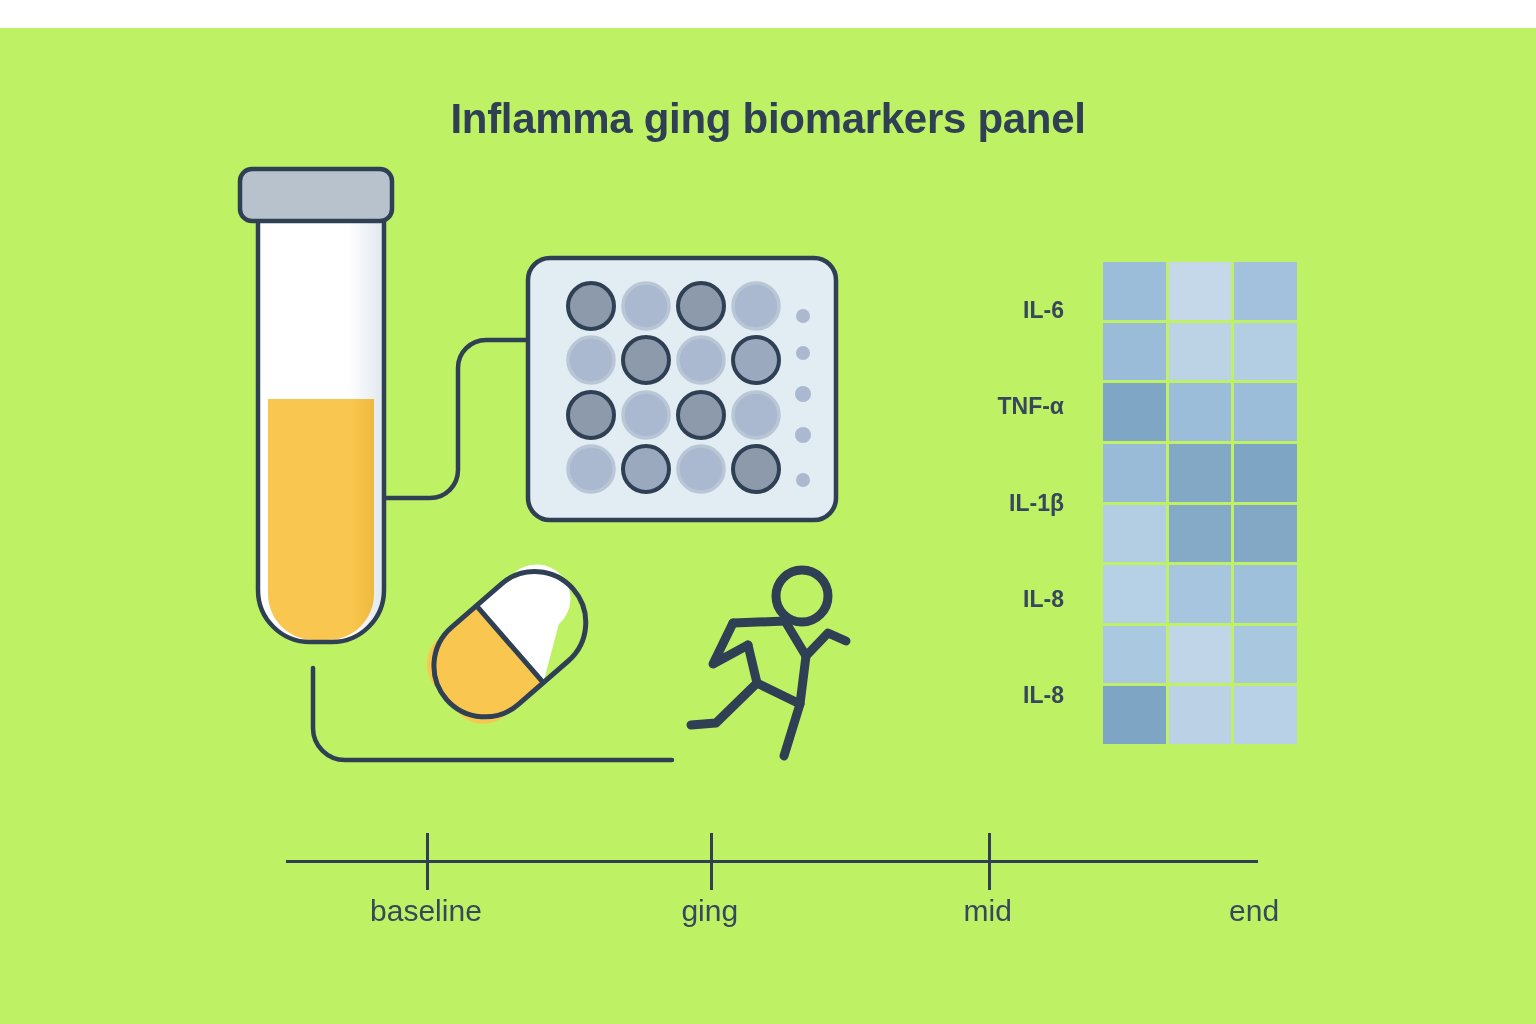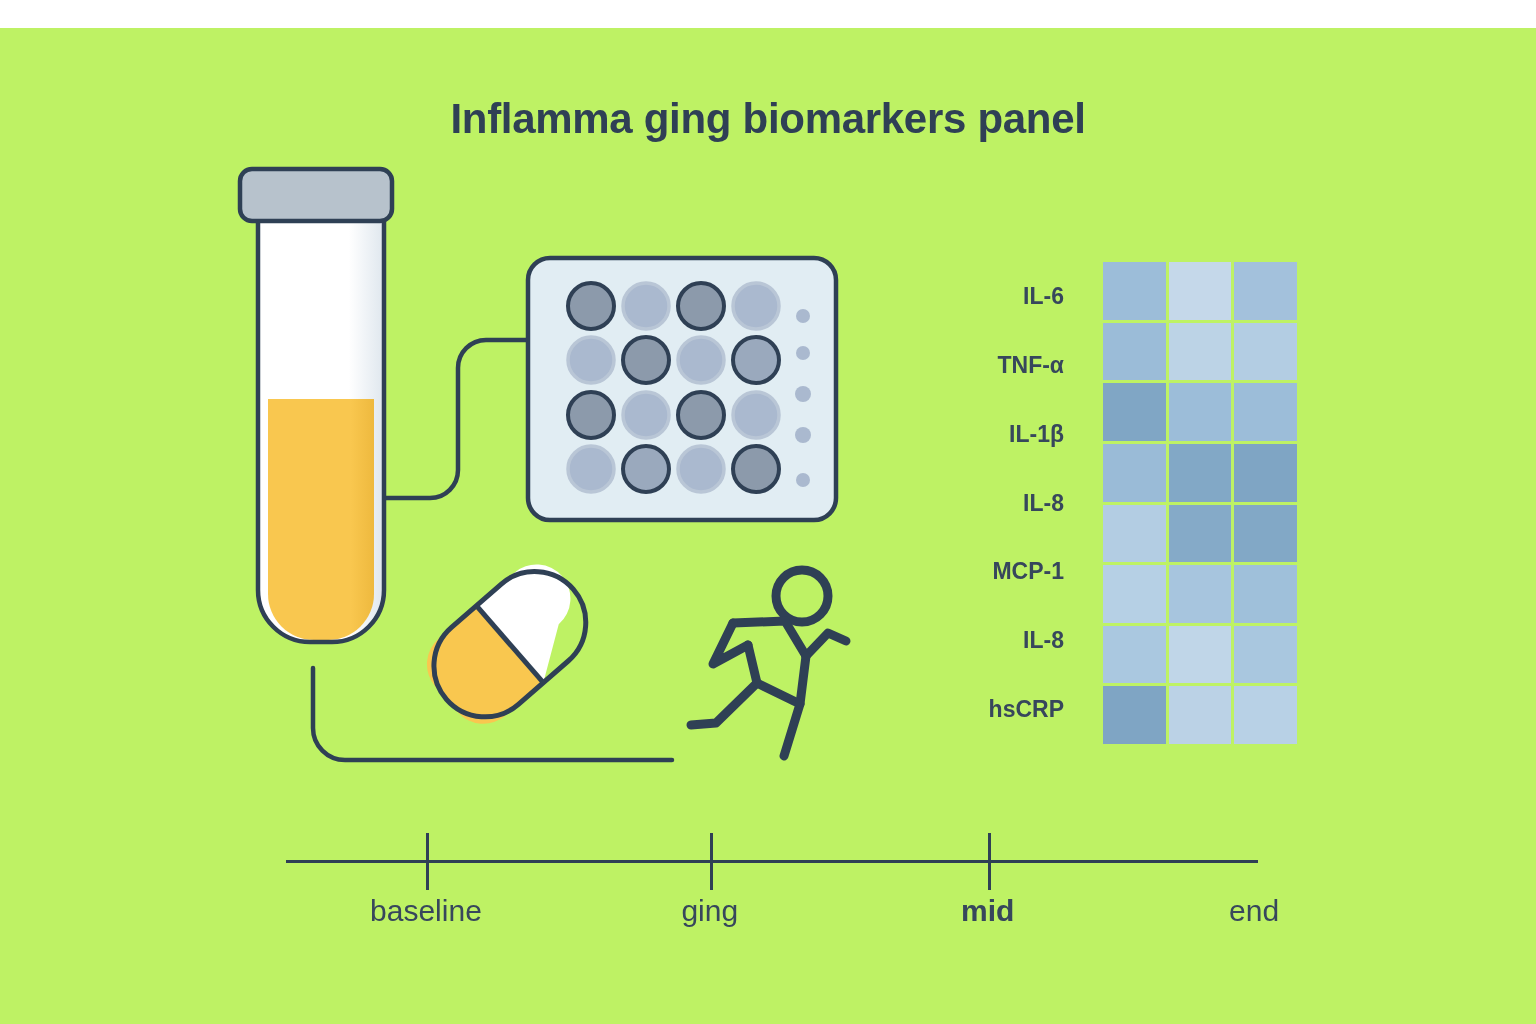--- a/index.html
+++ b/index.html
@@ -220,23 +220,21 @@
       <path d="M748 617 L757 655"></path>
       <path d="M806 628 L800 676"></path>
     </g>
   </svg>
 
   <div id="heatmap-labels">
     <div class="hm-label">IL-6</div>
     <div class="hm-label">TNF-α</div>
     <div class="hm-label">IL-1β</div>
     <div class="hm-label">IL-8</div>
-    <div class="hm-label">MCP-1</div>
     <div class="hm-label">IL-8</div>
-    <div class="hm-label">hsCRP</div>
   </div>
 
   <div id="heatmap-grid">
       <div class="hm-cell" style="background: rgb(156, 189, 217);"></div>
       <div class="hm-cell" style="background: rgb(197, 216, 234);"></div>
       <div class="hm-cell" style="background: rgb(163, 193, 220);"></div>
       <div class="hm-cell" style="background: rgb(155, 188, 216);"></div>
       <div class="hm-cell" style="background: rgb(188, 211, 230);"></div>
       <div class="hm-cell" style="background: rgb(179, 205, 227);"></div>
       <div class="hm-cell" style="background: rgb(128, 166, 197);"></div>
@@ -259,17 +257,17 @@
       <div class="hm-cell" style="background: rgb(184, 209, 230);"></div>
     </div>
 
   <div id="timeline">
     <div class="tl-axis"></div>
   <div class="tl-tick" style="left: 14.4%;"></div>
       <div class="tl-label" style="left: 14.4%;">baseline</div>
       <div class="tl-tick" style="left: 43.6%;"></div>
       <div class="tl-label" style="left: 43.6%;">ging</div>
       <div class="tl-tick" style="left: 72.2%;"></div>
-      <div class="tl-label" style="left: 72.2%; font-weight: bold;">mid</div>
+      <div class="tl-label" style="left: 72.2%;">mid</div>
       <div class="tl-label" style="left: 99.6%;">end</div>
     </div>
 
 </div>
 
 </body></html>

